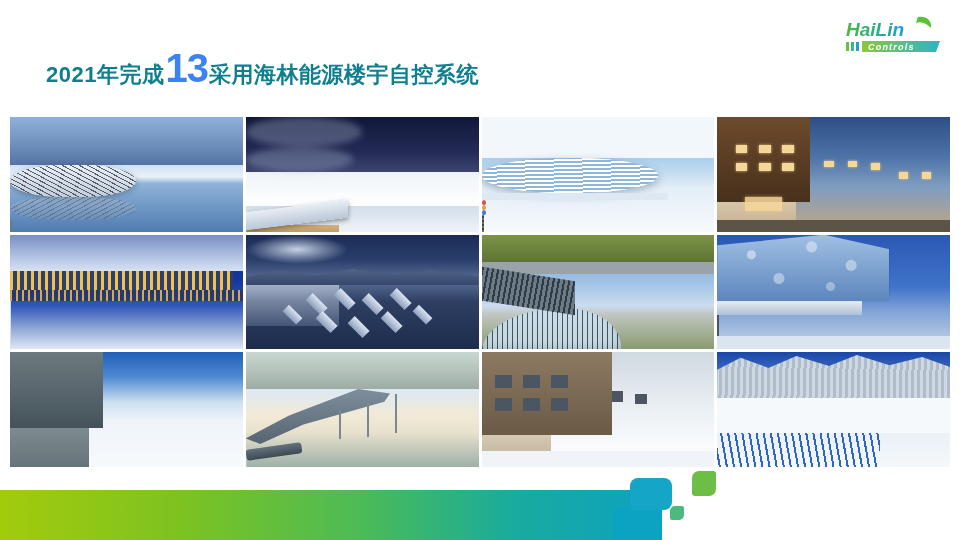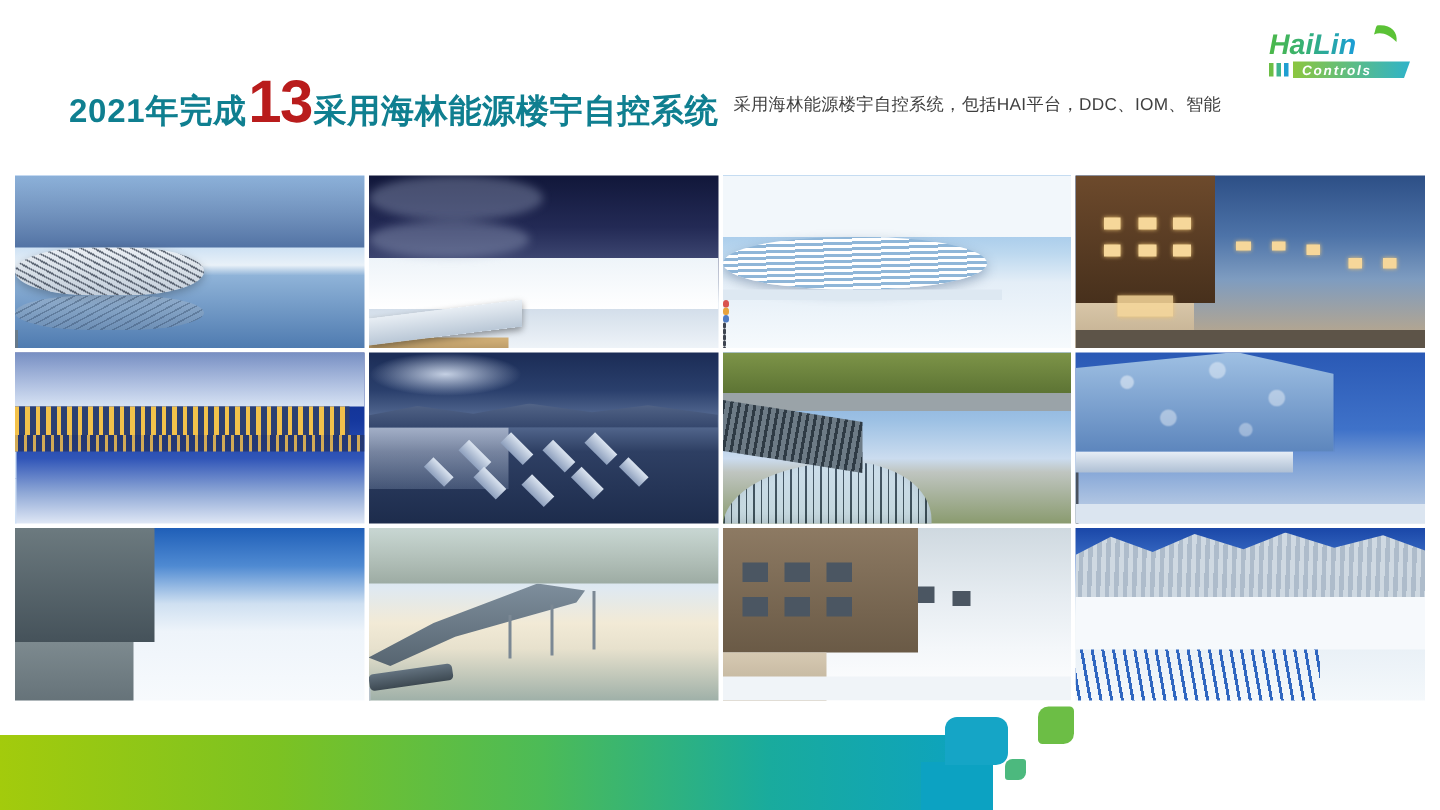--- a/index.html
+++ b/index.html
@@ -30,21 +30,21 @@
     line-height: 1;
   }
   .title-seg {
     color: #0f7f90;
     font-size: 22px;
     font-weight: bold;
     letter-spacing: 0.5px;
     vertical-align: baseline;
   }
   .title-big {
-    color: #b91c1c;
+    color: #3b82f6;
     font-size: 40px;
     font-weight: bold;
     vertical-align: baseline;
     letter-spacing: -1px;
     margin: 0 1px;
   }
 
   #desc-block {
     position: absolute;
     left: 489px;
@@ -283,21 +283,20 @@
 </head>
 <body>
 
 <div id="header">
 
   <div id="title-block">
     <span class="title-seg">2021年完成</span><span class="title-big">13</span><span class="title-seg">采用海林能源楼宇自控系统</span>
   </div>
 
   <div id="desc-block">
-    <span class="line">采用海林能源楼宇自控系统，包括HAI平台，DDC、IOM、智能</span>
   </div>
 
   <div id="logo">
     <svg width="100" height="42" viewBox="0 0 100 42">
       <defs>
         <linearGradient id="lg" x1="0" y1="0" x2="1" y2="0">
           <stop offset="0%" stop-color="#4cb848"></stop>
           <stop offset="45%" stop-color="#35b07a"></stop>
           <stop offset="100%" stop-color="#1a9dd9"></stop>
         </linearGradient>

